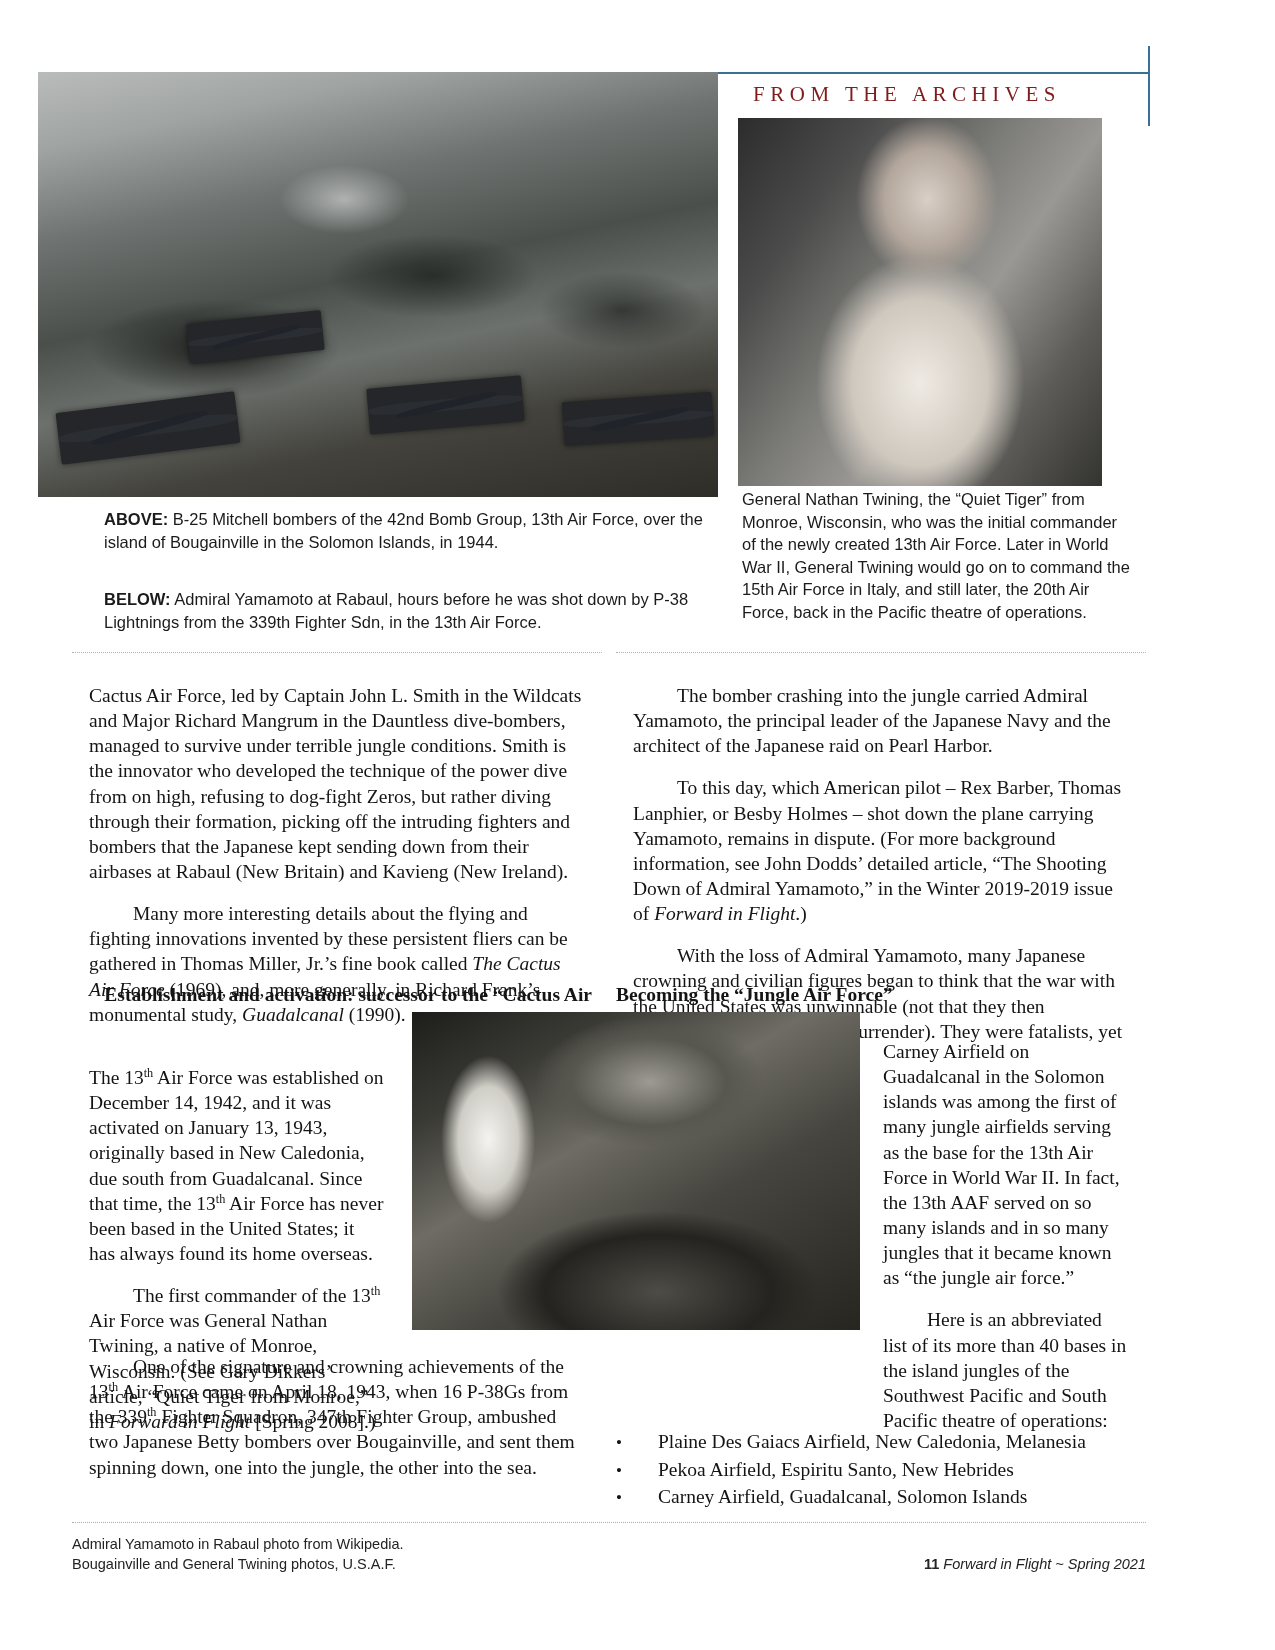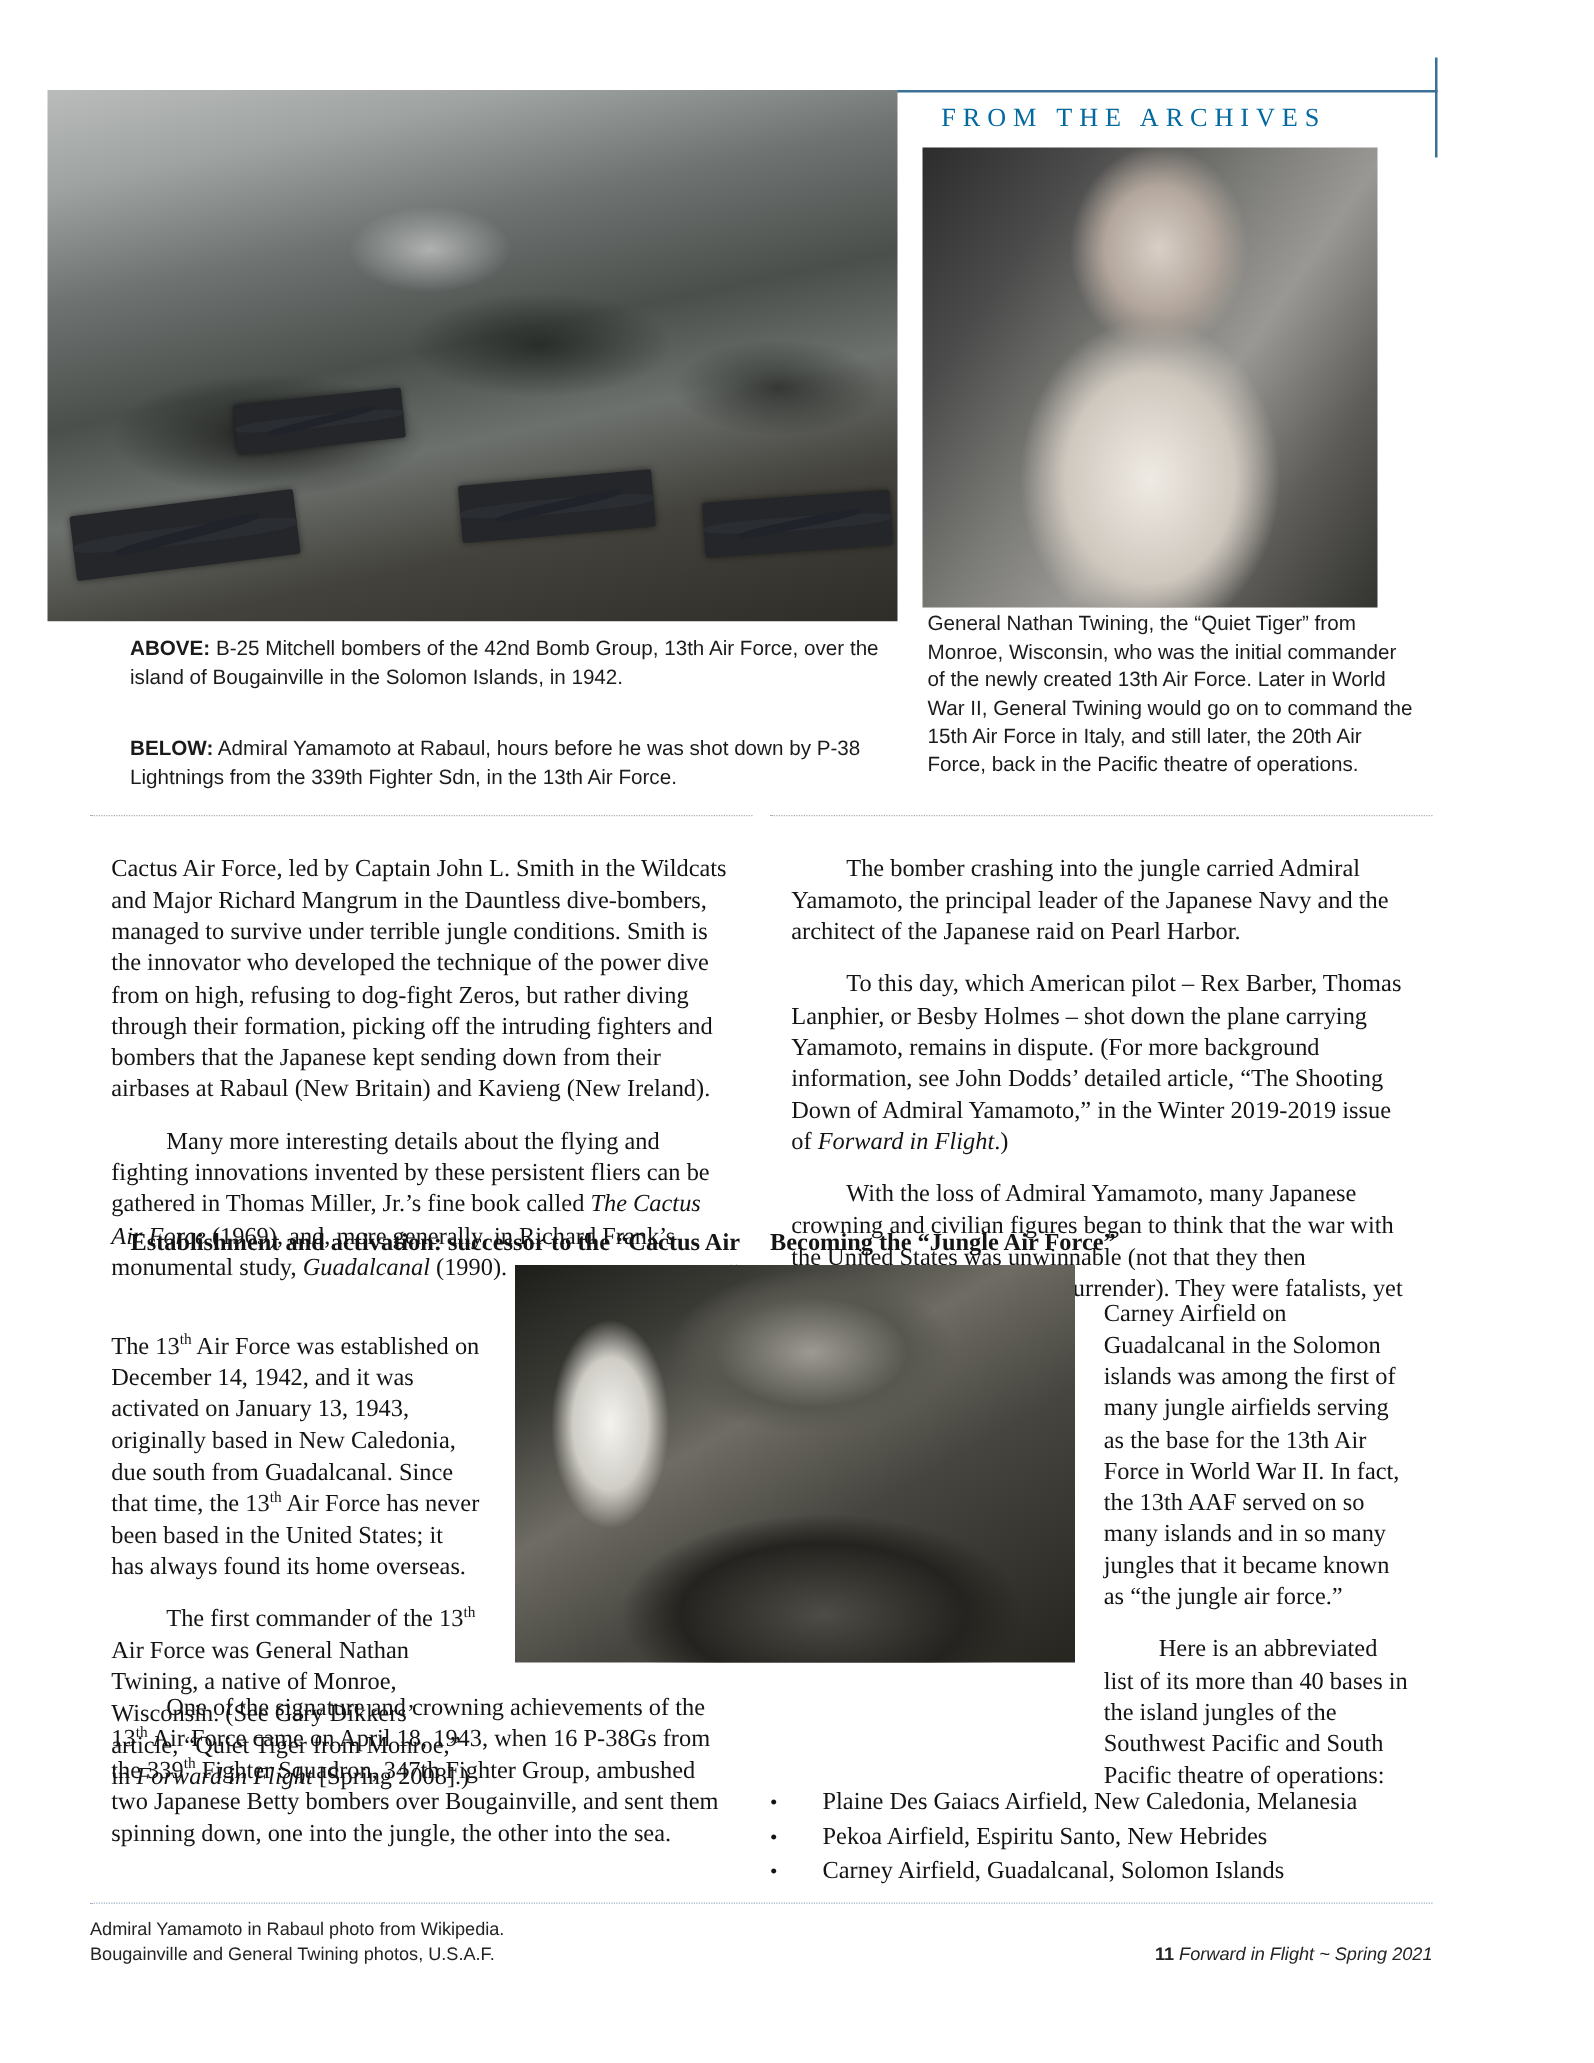--- a/index.html
+++ b/index.html
@@ -36,21 +36,21 @@
   }
   .header-title {
     position: absolute;
     left: 672px;
     top: 82px;
     width: 470px;
     text-align: center;
     font-family: "Liberation Serif", "DejaVu Serif", serif;
     font-size: 21px;
     letter-spacing: 5.5px;
-    color: #0369a1;
+    color: #7f1d1d;
     white-space: nowrap;
   }
 
   
   .photo {
     position: absolute;
     background: #7d7d7d;
     overflow: hidden;
   }
 
@@ -206,21 +206,21 @@
     </div>
     <div class="plane" style="left:20px; top:330px; width:180px; height:52px; transform:rotate(-7deg);">
       <div class="fus"></div>
         <div class="wing"></div>
     </div>
   </div>
 
   <div class="photo" id="photo-twining"></div>
 
   <div class="caption" id="caption-above">
-    <b>ABOVE:</b><span> B-25 Mitchell bombers of the 42nd Bomb Group, 13th Air Force, over the island of Bougainville in the Solomon Islands, in 1942.</span>
+    <b>ABOVE:</b><span> B-25 Mitchell bombers of the 42nd Bomb Group, 13th Air Force, over the island of Bougainville in the Solomon Islands, in 1944.</span>
   </div>
 
   <div class="caption" id="caption-below">
     <b>BELOW:</b><span> Admiral Yamamoto at Rabaul, hours before he was shot down by P-38 Lightnings from the 339th Fighter Sdn, in the 13th Air Force.</span>
   </div>
 
   <div class="caption" id="caption-twining">General Nathan Twining, the “Quiet Tiger” from Monroe, Wisconsin, who was the initial commander of the newly created 13th Air Force. Later in World War II, General Twining would go on to command the 15th Air Force in Italy, and still later, the 20th Air Force, back in the Pacific theatre of operations.</div>
 
   <div class="dotted-rule" id="rule-body-top-left"></div>
   <div class="dotted-rule" id="rule-body-top-right"></div>

